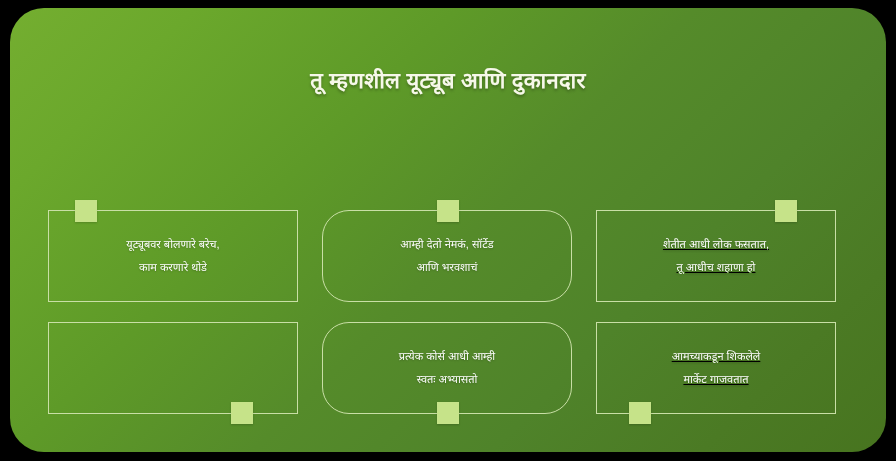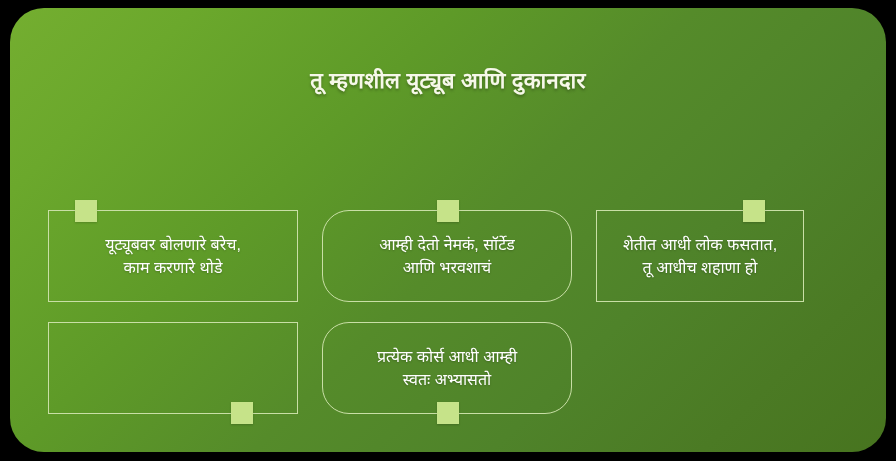--- a/index.html
+++ b/index.html
@@ -72,25 +72,25 @@
     height: 92px;
     box-sizing: border-box;
     border: 1.5px solid #C9DFA6;
     display: flex;
     align-items: center;
     justify-content: center;
     padding: 0 10px;
   }
   .card.col0 { left: 0px;   width: 250px; }
   .card.col1 { left: 274px; width: 250px; border-radius: 27px; }
-  .card.col2 { left: 548px; width: 208px; }
+  .card.col2 { left: 548px; width: 240px; text-decoration: underline; }
 
   .card-text {
     color: #FFFFFF;
-    font-size: 16px;
+    font-size: 11px;
     line-height: 23px;
     text-align: center;
     font-weight: normal;
     text-shadow: 0 1px 2px rgba(0,0,0,0.22);
   }
 
   
   .accent {
     position: absolute;
     width: 22px;
@@ -154,17 +154,24 @@
       </div>
 
       <div class="card col1">
         <span class="accent bottom-center"></span>
         <div class="card-text">
           <span>प्रत्येक कोर्स आधी आम्ही</span><br>
           <span>स्वतः अभ्यासतो</span>
         </div>
       </div>
 
+      <div class="card col2">
+        <span class="accent bottom-left"></span>
+        <div class="card-text">
+          <span>आमच्याकडून शिकलेले</span><br>
+          <span>मार्केट गाजवतात</span>
+        </div>
+      </div>
 
     </div>
 
   </div>
 </div>
 
 </body></html>

